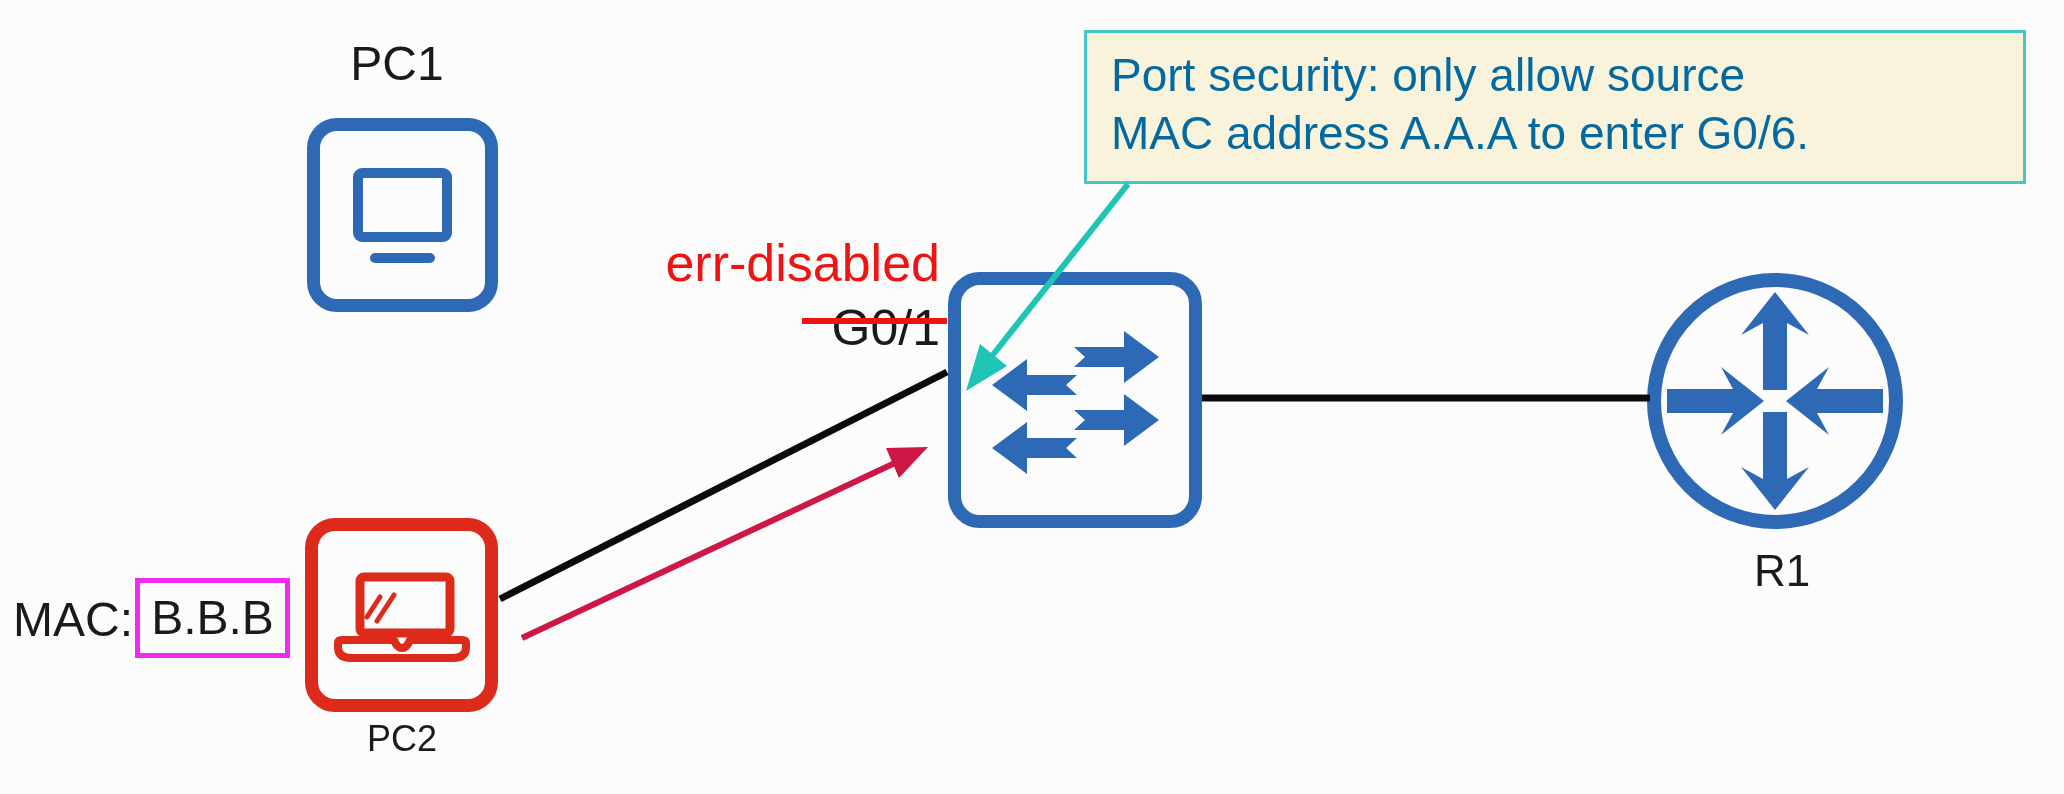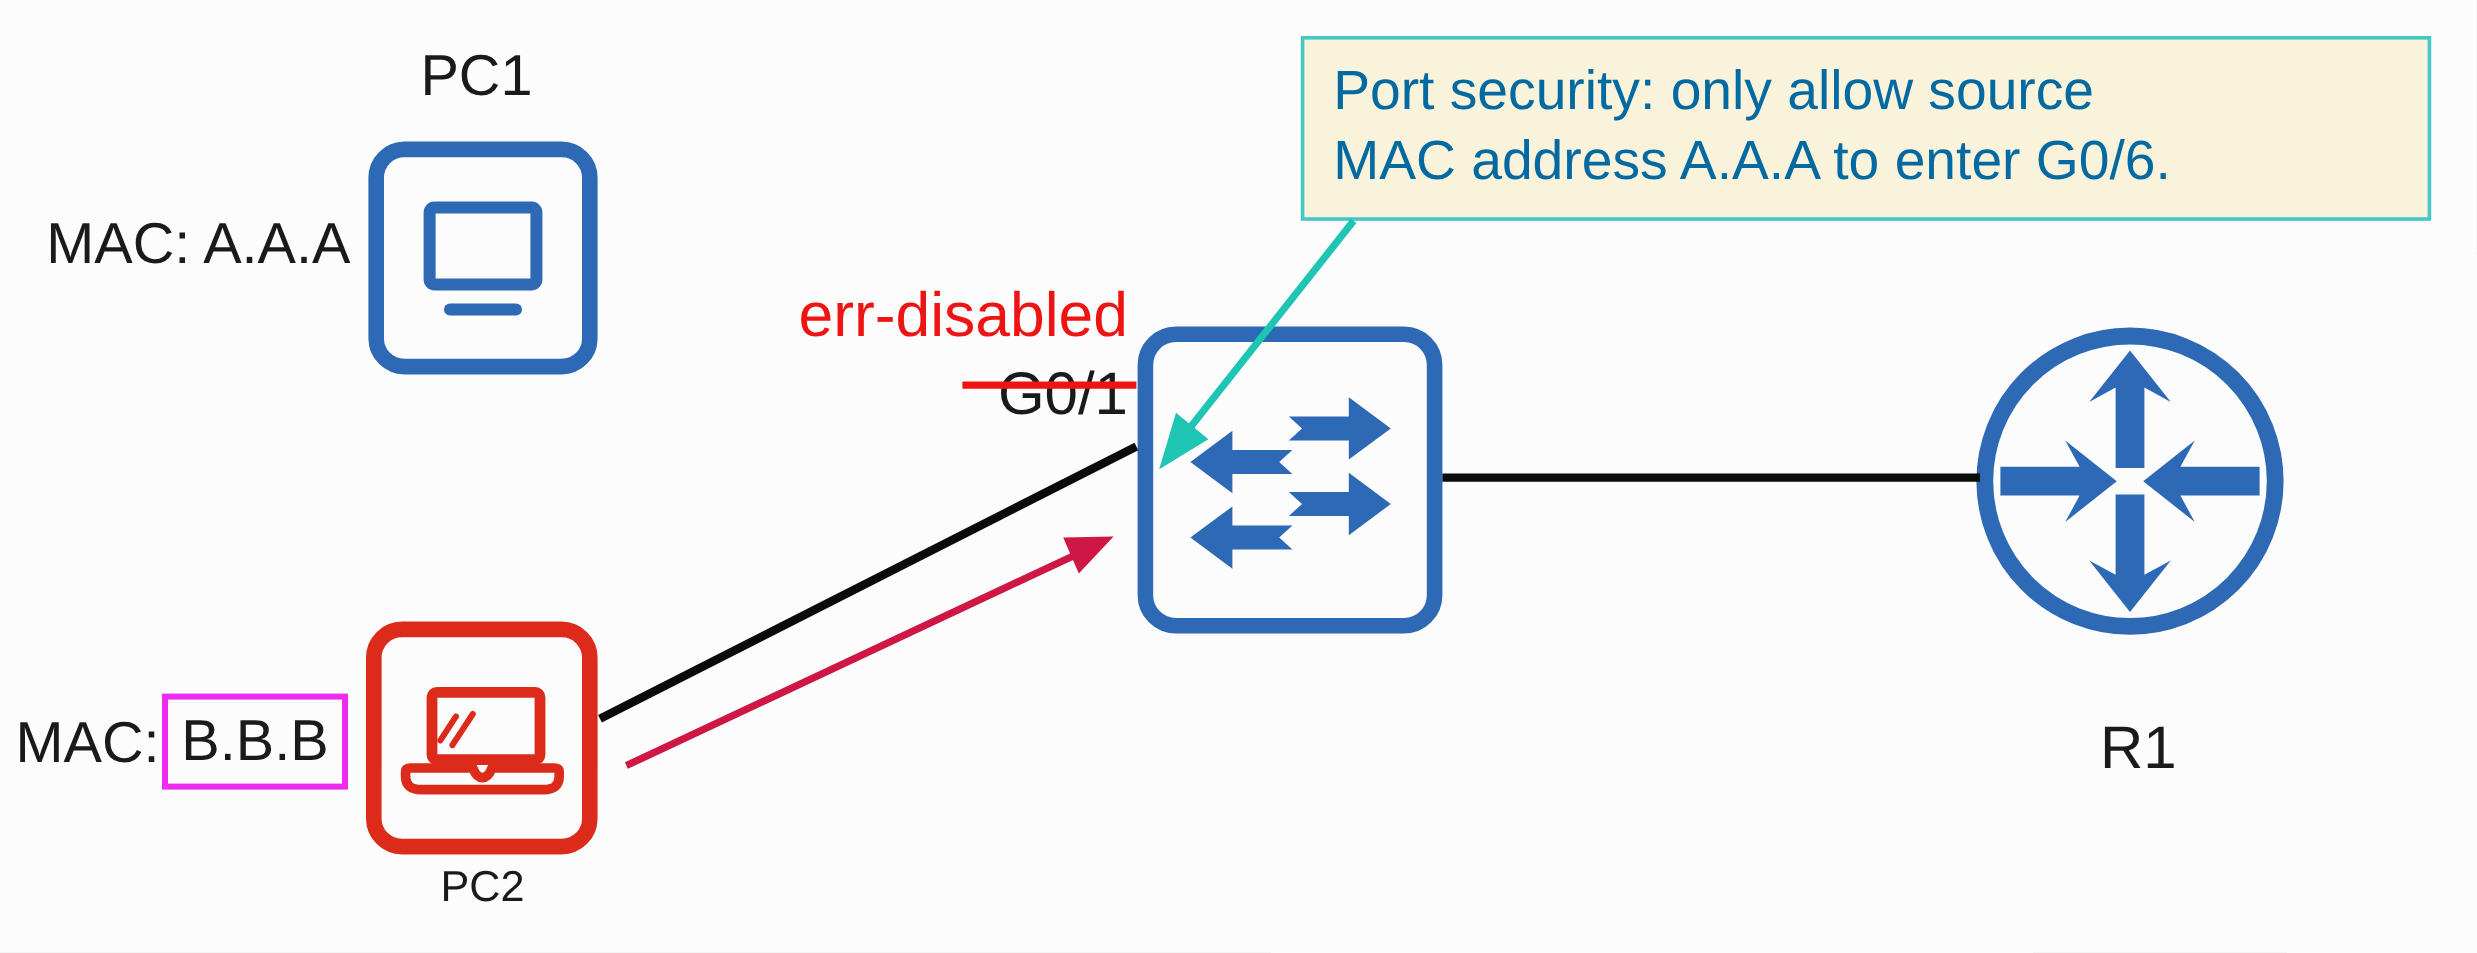--- a/index.html
+++ b/index.html
@@ -35,21 +35,21 @@
     border:3px solid var(--callout-border);z-index:4;
   }
   #callout-text{
     padding:13px 0 0 24px;font-size:46px;line-height:58px;color:#0369a1;
   }
   #pc1-label{left:297px;top:36px;width:200px;font-size:48px;}
   #mac-a-label{left:22px;top:176px;width:270px;font-size:48px;}
   #err-disabled-label{left:590px;top:233px;width:350px;font-size:52px;color:var(--err-red);}
   #g01-label{left:700px;top:299px;width:240px;font-size:50px;}
   #sw1-label{left:975px;top:551px;width:200px;font-size:50px;}
-  #r1-label{left:1682px;top:546px;width:200px;font-size:50px;margin-top:48px;}
+  #r1-label{left:1682px;top:546px;width:200px;font-size:44px;}
   #pc2-label{left:292px;top:718px;width:220px;font-size:36px;}
   #mac-b-prefix{left:0px;top:592px;width:133px;font-size:48px;}
   #mac-b-box{
     position:absolute;left:135px;top:578px;width:155px;height:80px;
     box-sizing:border-box;border:5px solid var(--magenta);z-index:3;
   }
   #mac-b-value{display:block;text-align:center;font-size:48px;line-height:70px;color:var(--ink);}
   #r1-icon{left:1646px;top:272px;width:258px;height:258px;z-index:3;}
 </style>
 </head>
@@ -76,21 +76,20 @@
     <line x1="802" y1="321" x2="947" y2="321" stroke="#ee1414" stroke-width="6"></line>
   </svg>
 
   <div class="abs lbl center" id="pc1-label">PC1</div>
   <div class="devbox" id="pc1-box" style="left:307px;top:118px;width:191px;height:194px;">
     <svg viewBox="0 0 165 168">
       <rect x="38" y="42" width="89" height="64" rx="4" fill="none" stroke="#2d69b4" stroke-width="10"></rect>
       <rect x="50" y="122" width="65" height="10" rx="5" fill="#2d69b4"></rect>
     </svg>
   </div>
-  <div class="abs lbl right" id="mac-a-label">MAC: A.A.A</div>
 
   <div id="callout-box">
     <div id="callout-text">
       <span style="display:block">Port security: only allow source</span>
       <span style="display:block">MAC address A.A.A to enter G0/6.</span>
     </div>
   </div>
 
   <div class="abs lbl right" id="err-disabled-label">err-disabled</div>
   <div class="abs lbl right" id="g01-label">G0/1</div>

